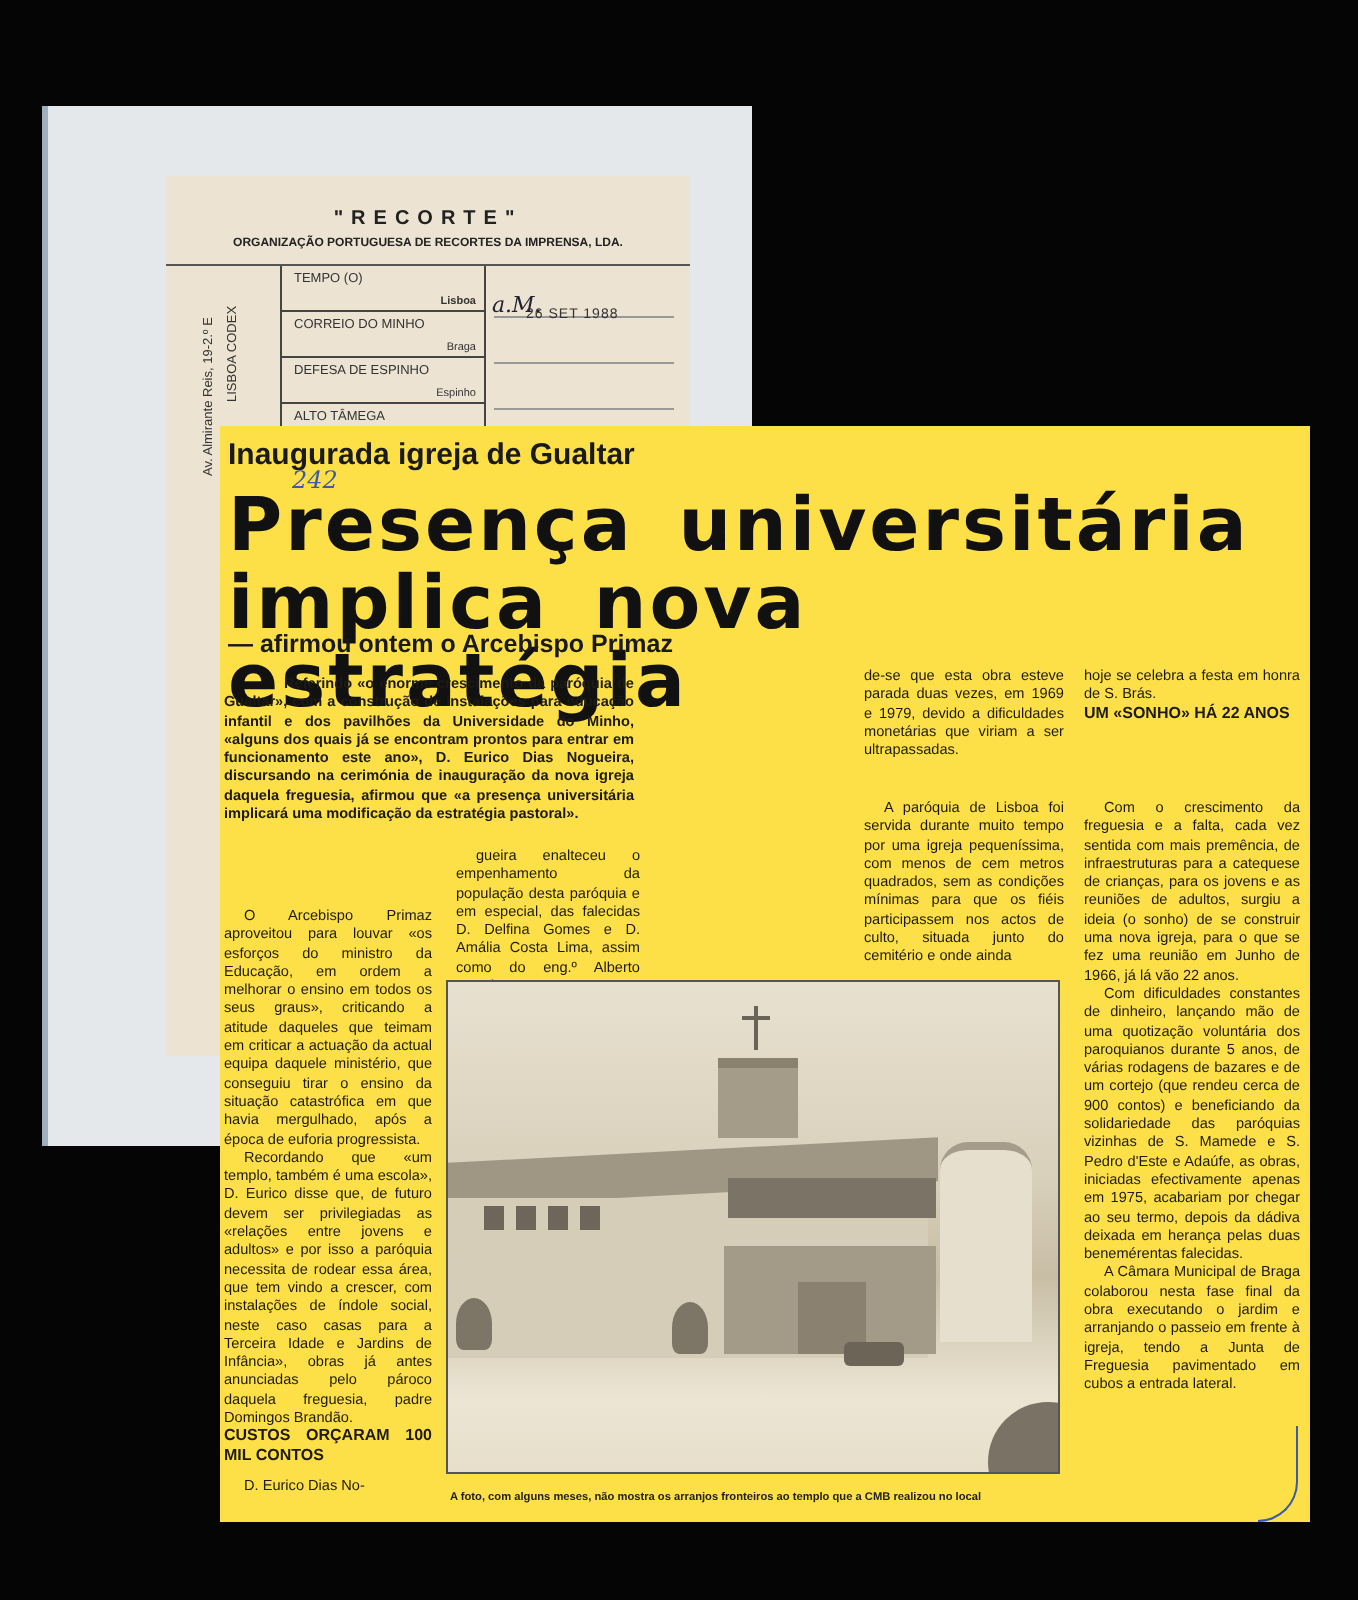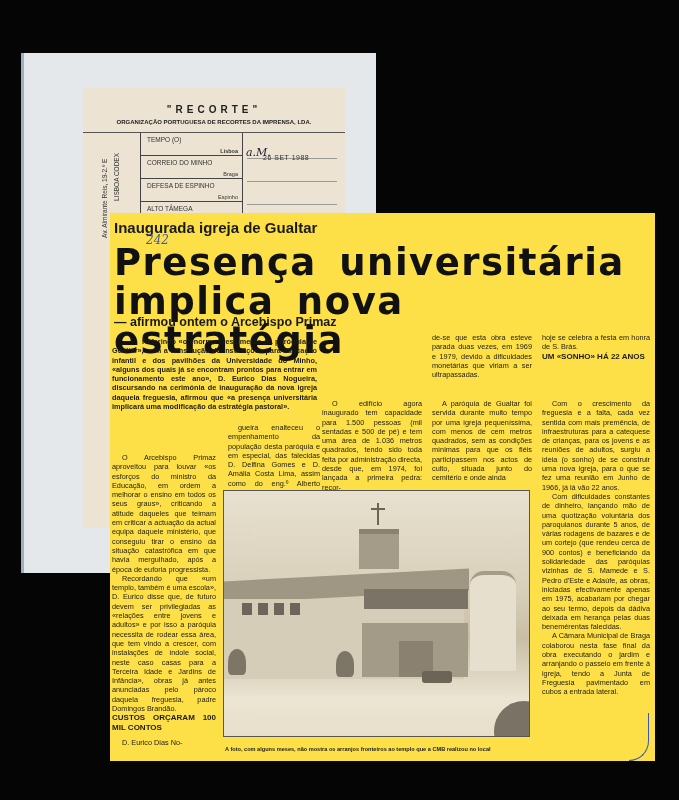--- a/index.html
+++ b/index.html
@@ -159,29 +159,26 @@
     <p>O Arcebispo Primaz aproveitou para louvar «os esforços do ministro da Educação, em ordem a melhorar o ensino em todos os seus graus», criticando a atitude daqueles que teimam em criticar a actuação da actual equipa daquele ministério, que conseguiu tirar o ensino da situação catastrófica em que havia mergulhado, após a época de euforia progressista.</p>
     <p>Recordando que «um templo, também é uma escola», D. Eurico disse que, de futuro devem ser privilegiadas as «relações entre jovens e adultos» e por isso a paróquia necessita de rodear essa área, que tem vindo a crescer, com instalações de índole social, neste caso casas para a Terceira Idade e Jardins de Infância», obras já antes anunciadas pelo pároco daquela freguesia, padre Domingos Brandão.</p>
     <div class="subhead">CUSTOS ORÇARAM 100 MIL CONTOS</div>
     <p>D. Eurico Dias No-</p>
   </div>
 
   <div class="col c2">
     <p>gueira enalteceu o empenhamento da população desta paróquia e em especial, das falecidas D. Delfina Gomes e D. Amália Costa Lima, assim como do eng.º Alberto Amorim,</p>
   </div>
 
-  <div class="col c3b">
-    <p>O edifício agora inaugurado tem capacidade para 1.500 pessoas (mil sentadas e 500 de pé) e tem uma área de 1.036 metros quadrados, tendo sido toda feita por administração directa, desde que, em 1974, foi lançada a primeira pedra: recor-</p>
-  </div>
 
   <div class="col c4">
     <p style="text-indent:0">de-se que esta obra esteve parada duas vezes, em 1969 e 1979, devido a dificuldades monetárias que viriam a ser ultrapassadas.</p>
   </div>
   <div class="col c4b">
-    <p>A paróquia de Gualtar foi servida durante muito tempo por uma igreja pequeníssima, com menos de cem metros quadrados, sem as condições mínimas para que os fiéis participassem nos actos de culto, situada junto do cemitério e onde ainda</p>
+    <p>A paróquia de Lisboa foi servida durante muito tempo por uma igreja pequeníssima, com menos de cem metros quadrados, sem as condições mínimas para que os fiéis participassem nos actos de culto, situada junto do cemitério e onde ainda</p>
   </div>
 
   <div class="col c5">
     <p style="text-indent:0">hoje se celebra a festa em honra de S. Brás.</p>
     <div class="subhead">UM «SONHO» HÁ 22 ANOS</div>
   </div>
   <div class="col c5b">
     <p>Com o crescimento da freguesia e a falta, cada vez sentida com mais premência, de infraestruturas para a catequese de crianças, para os jovens e as reuniões de adultos, surgiu a ideia (o sonho) de se construir uma nova igreja, para o que se fez uma reunião em Junho de 1966, já lá vão 22 anos.</p>
     <p>Com dificuldades constantes de dinheiro, lançando mão de uma quotização voluntária dos paroquianos durante 5 anos, de várias rodagens de bazares e de um cortejo (que rendeu cerca de 900 contos) e beneficiando da solidariedade das paróquias vizinhas de S. Mamede e S. Pedro d'Este e Adaúfe, as obras, iniciadas efectivamente apenas em 1975, acabariam por chegar ao seu termo, depois da dádiva deixada em herança pelas duas benemérentas falecidas.</p>
     <p>A Câmara Municipal de Braga colaborou nesta fase final da obra executando o jardim e arranjando o passeio em frente à igreja, tendo a Junta de Freguesia pavimentado em cubos a entrada lateral.</p>

